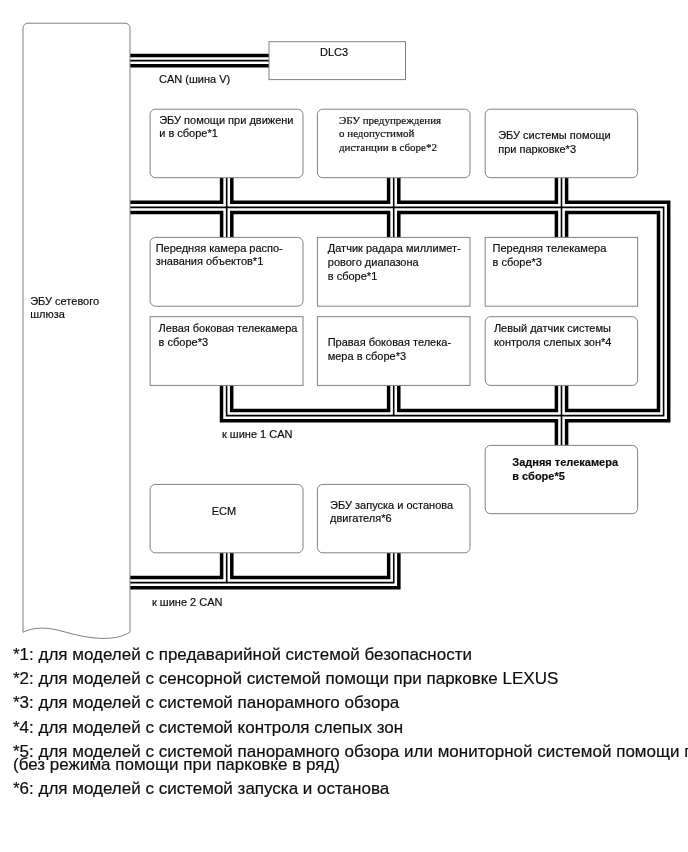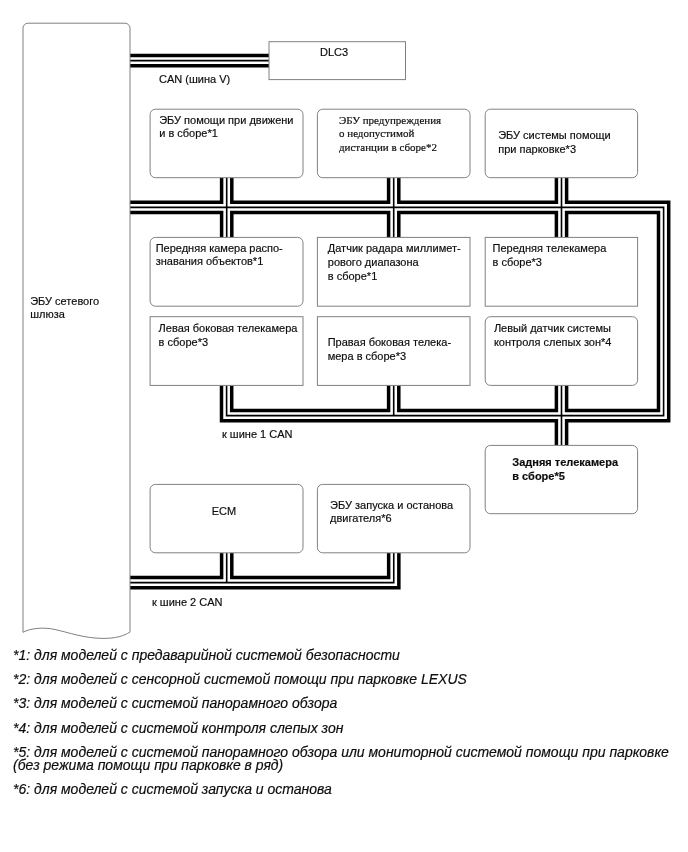--- a/index.html
+++ b/index.html
@@ -6,21 +6,21 @@
   body{width:688px;height:852px;overflow:hidden;
        font-family:"Liberation Sans",sans-serif;color:#0d0d0d;
        -webkit-font-smoothing:antialiased;}
   #page{position:relative;width:688px;height:852px;background:#fff;}
   .nodebox .txt,.buslabel,.note{-webkit-font-smoothing:antialiased;will-change:opacity;opacity:0.999;-webkit-text-stroke:0.18px #0d0d0d;}
   svg.layer{position:absolute;left:0;top:0;pointer-events:none;}
   .nodebox{position:absolute;box-sizing:border-box;}
   .nodebox .txt{position:absolute;font-size:11px;line-height:13.6px;white-space:pre;color:#0d0d0d;}
   .buslabel{position:absolute;font-size:11px;line-height:12px;white-space:pre;color:#0d0d0d;}
   .notes{position:absolute;left:13px;top:648.6px;width:670px;}
-  .note{font-size:14px;line-height:12.8px;white-space:pre;color:#0d0d0d;margin-bottom:11.6px;font-style:italic;}
+  .note{font-size:17px;line-height:12.8px;white-space:pre;color:#0d0d0d;margin-bottom:11.6px;}
 </style>
 </head>
 <body>
 
 <div id="page">
 
   <svg class="layer" width="688" height="852">
     <defs>
       <g id="buspaths">
         <path d="M130,60.6 H269"></path>

